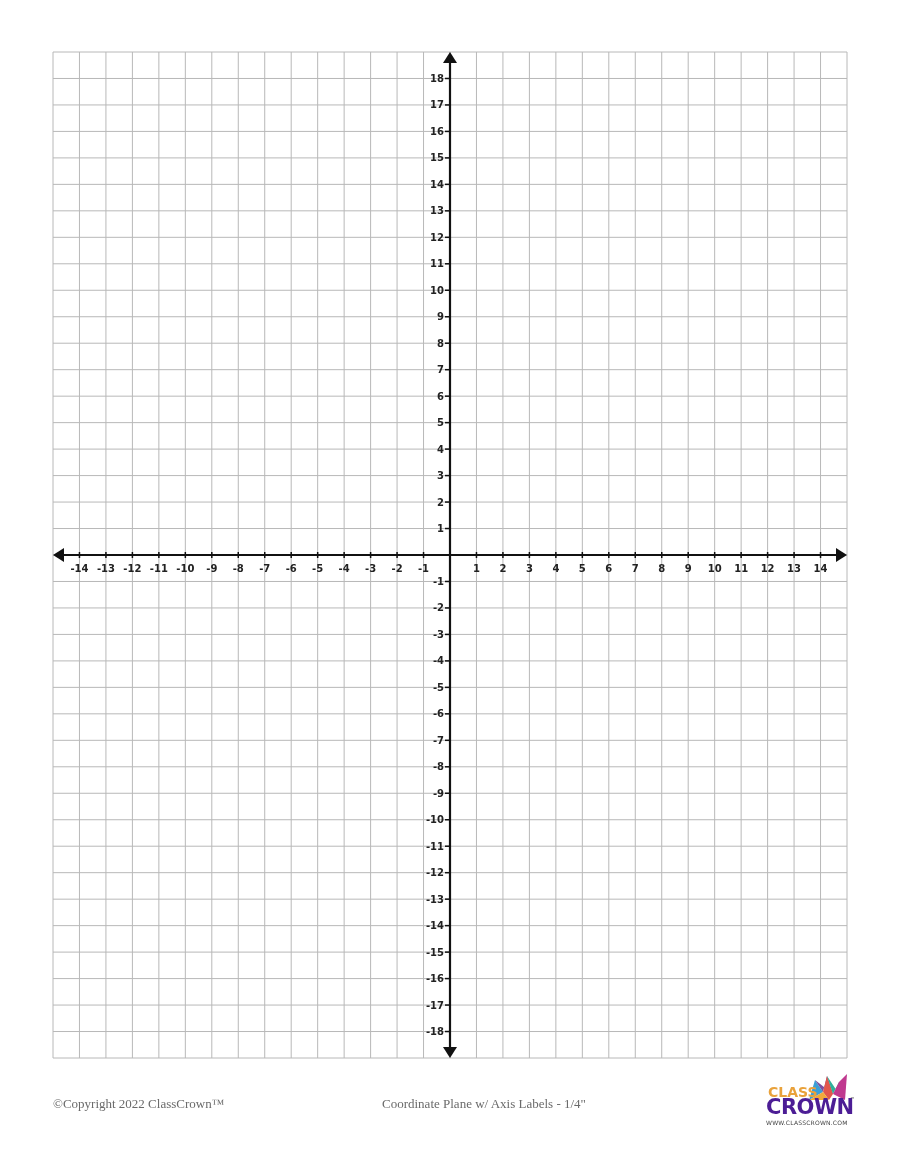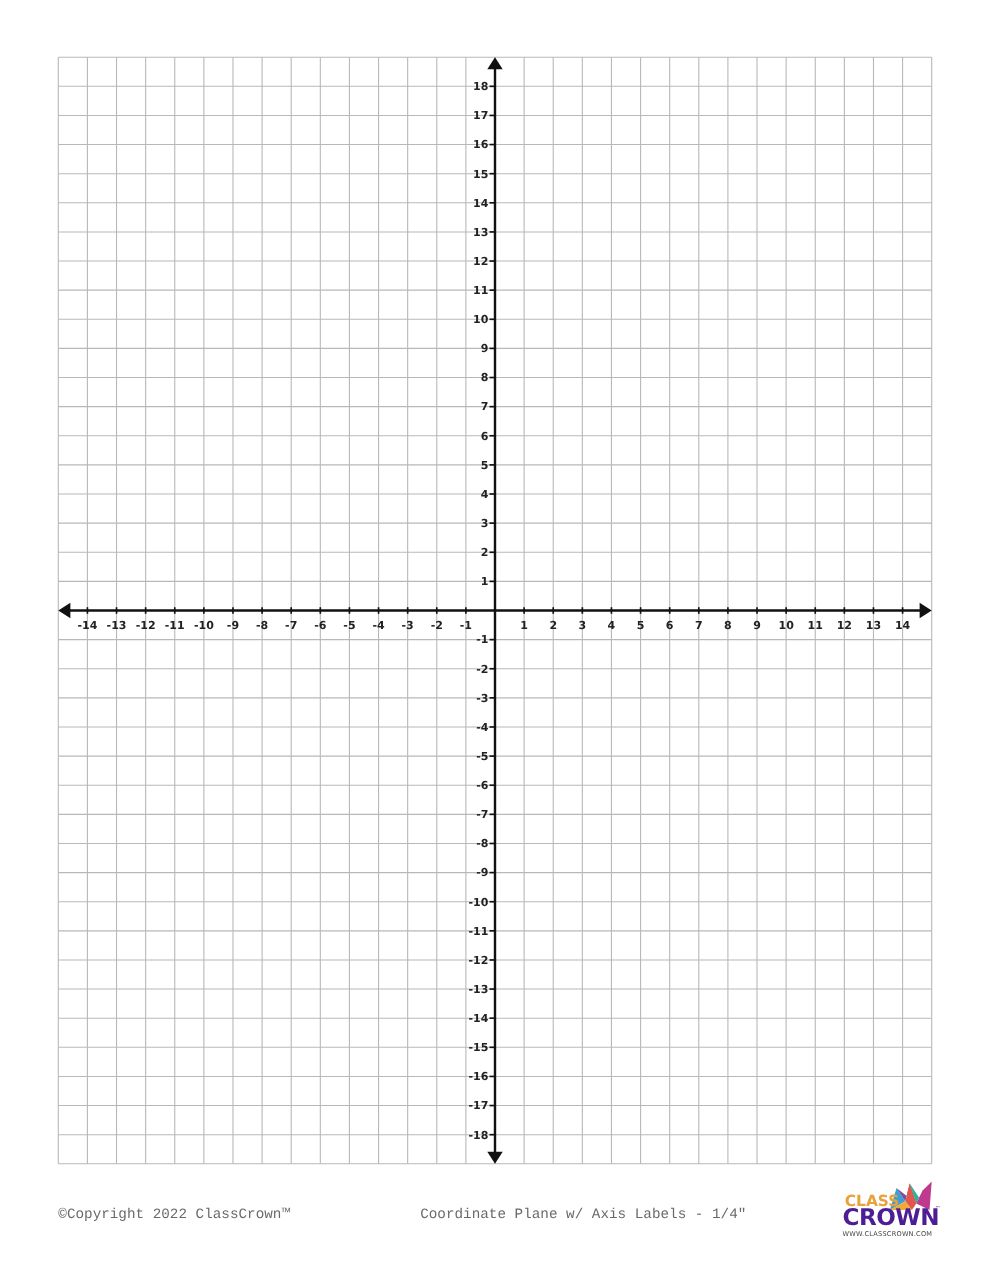--- a/index.html
+++ b/index.html
@@ -1,19 +1,19 @@
 <!DOCTYPE html>
 <html><head>
 <meta charset="utf-8">
 <style>
   html, body { margin: 0; padding: 0; background: #ffffff; }
   body { width: 900px; height: 1165px; position: relative; overflow: hidden; font-family: "DejaVu Sans", sans-serif; }
   #plane { position: absolute; left: 0; top: 0; }
   .tick-label { font-family: "DejaVu Sans", sans-serif; font-size: 10px; font-weight: bold; fill: #222; }
-  .footer-text { position: absolute; top: 1096px; font-family: Liberation Mono, monospace; font-size: 13px; color: #6a6a6a; white-space: nowrap; text-align: center; }
+  .footer-text { position: absolute; top: 1096px; font-family: Liberation Serif, serif; font-size: 13px; color: #6a6a6a; white-space: nowrap; text-align: center; }
   #copyright { left: 53px; }
   #doc-title { left: 362px; margin-left: 20px; }
   #logo { position: absolute; left: 763px; top: 1070px; width: 95px; height: 60px; }
   #logo .class-word { position: absolute; left: 5px; top: 14px; font-family: "DejaVu Sans", sans-serif; font-size: 14px; font-weight: bold; color: #e9a23b; letter-spacing: 0px; }
   #logo .crown-word { position: absolute; left: 3px; top: 25px; font-family: "DejaVu Sans", sans-serif; font-size: 21px; font-weight: bold; color: #4c1d95; letter-spacing: -0.5px; }
   #logo .tm { position: absolute; left: 87px; top: 26px; font-size: 5px; color: #333; }
   #logo .url { position: absolute; left: 3px; top: 49px; font-family: "DejaVu Sans", sans-serif; font-size: 6px; color: #444; letter-spacing: 0.2px; }
   #logo svg { position: absolute; left: 46px; top: 2px; }
 </style>
 </head>

